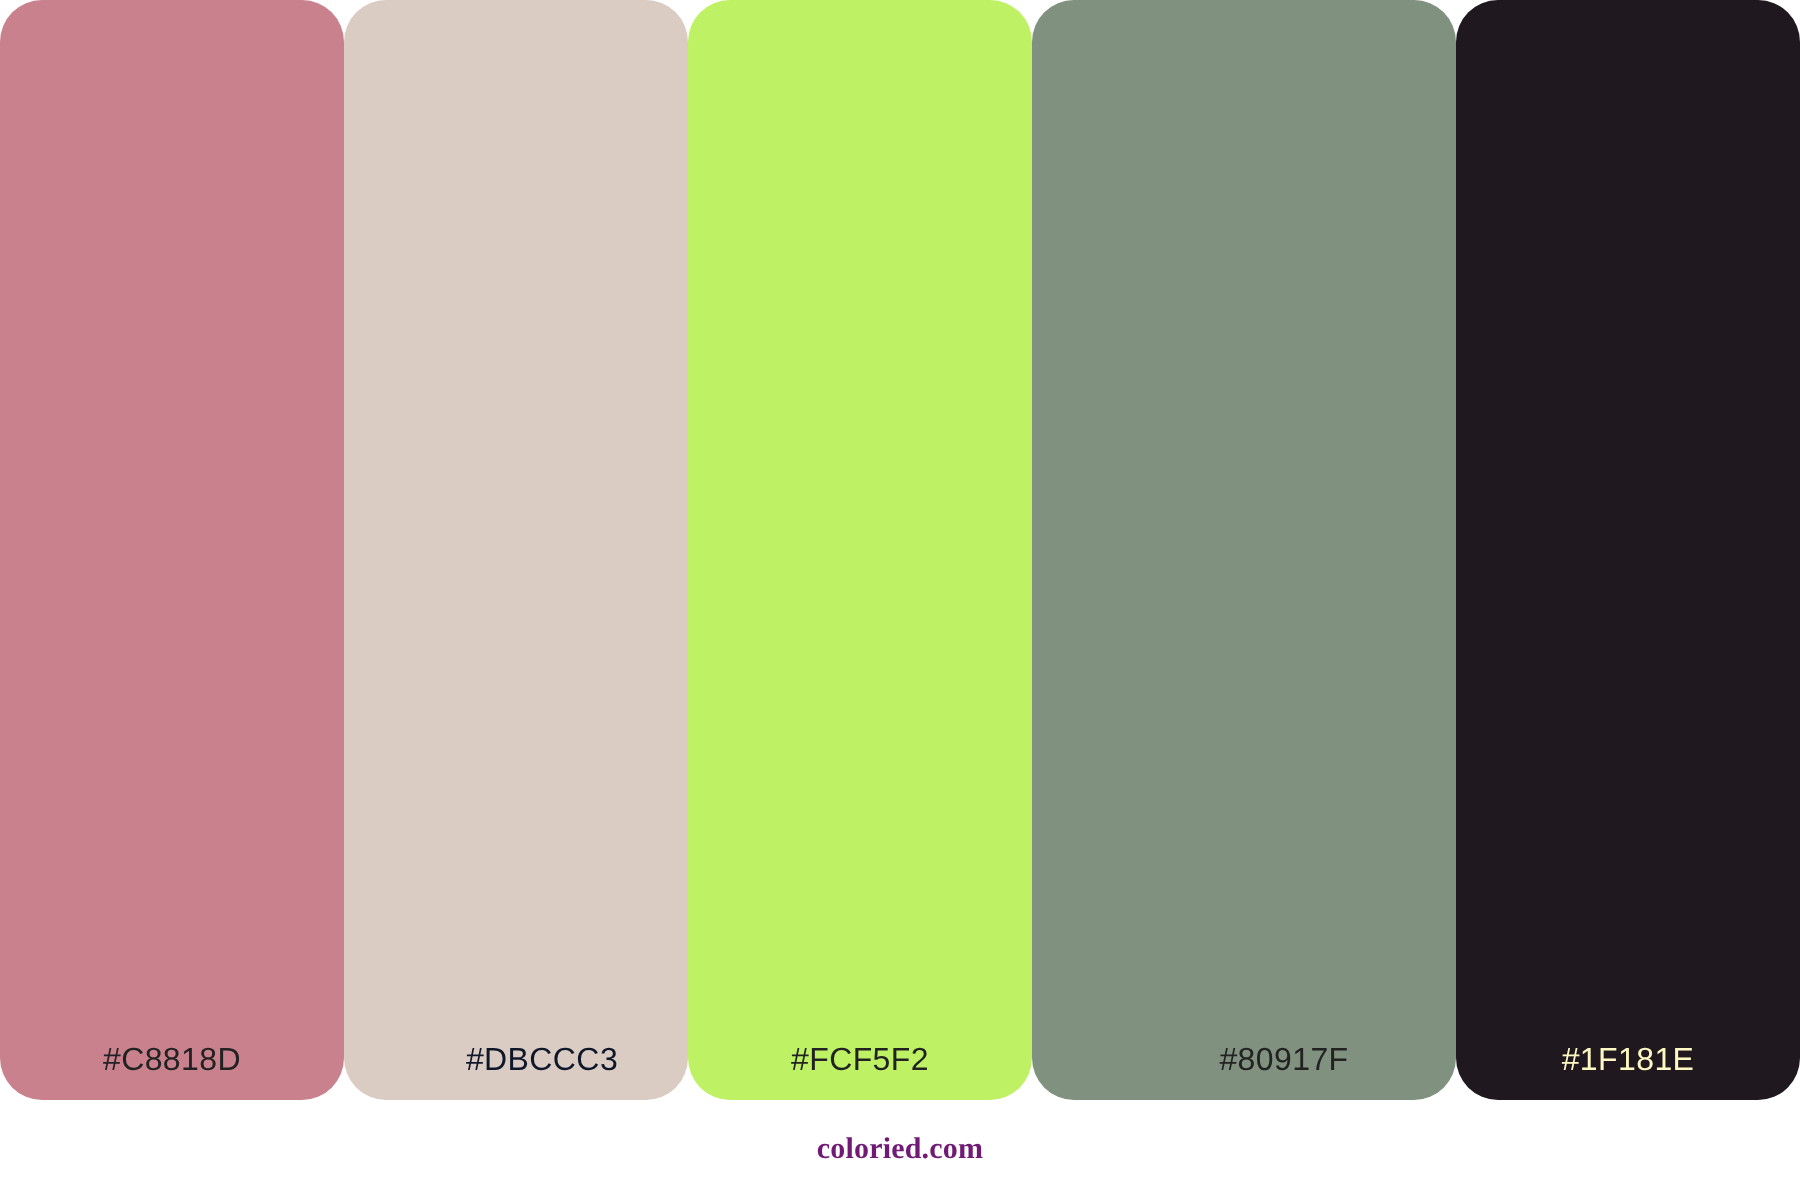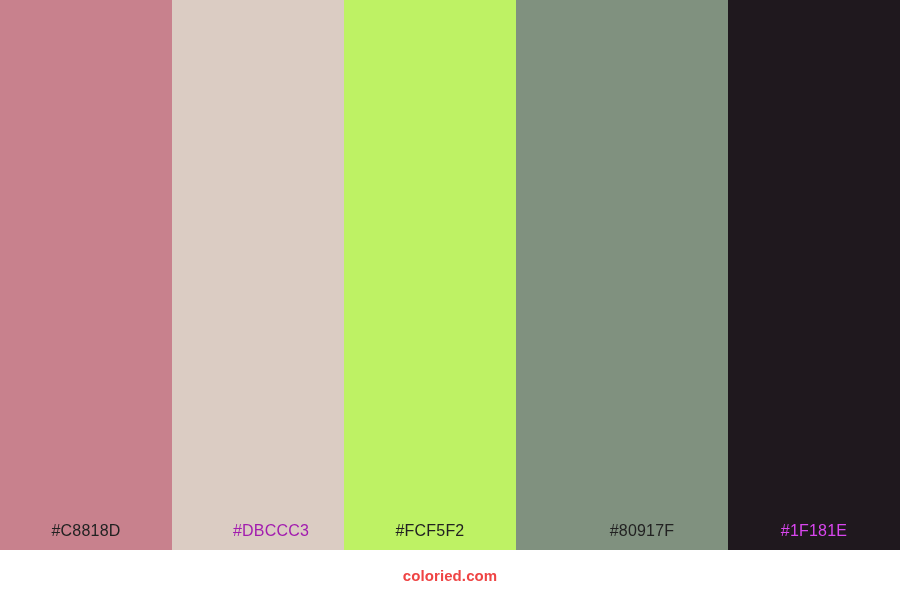--- a/index.html
+++ b/index.html
@@ -34,20 +34,21 @@
     flex-direction: row;
     align-items: stretch;
   }
 
   .swatch {
     flex: 1 1 0;
     position: relative;
     display: flex;
     align-items: flex-end;
     height: 100%;
+    border-radius: 21px;
   }
 
   .swatch-label {
     display: block;
     width: 100%;
     text-align: center;
     font-family: "Liberation Sans", sans-serif;
     font-size: 16px;
     line-height: 16px;
     letter-spacing: 0.2px;
@@ -82,34 +83,34 @@
 
 <div class="palette-page">
 
   <div class="swatch-strip">
 
     <div class="swatch" style="background-color: rgb(200, 129, 141);">
       <span class="swatch-label" style="color: rgb(34, 34, 34);">#C8818D</span>
     </div>
 
     <div class="swatch" style="background-color: rgb(219, 204, 195);">
-      <span class="swatch-label" style="color: #a21caf; margin-left: 26px;">#DBCCC3</span>
+      <span class="swatch-label" style="color: #0f172a; margin-left: 26px;">#DBCCC3</span>
     </div>
 
     <div class="swatch" style="background-color: #bef264;">
       <span class="swatch-label" style="color: rgb(34, 34, 34);">#FCF5F2</span>
     </div>
 
     <div class="swatch" style="background-color: rgb(128, 145, 127); padding-left: 40px;">
       <span class="swatch-label" style="color: rgb(34, 34, 34);">#80917F</span>
     </div>
 
     <div class="swatch" style="background-color: rgb(31, 24, 30);">
-      <span class="swatch-label" style="color: #d946ef;">#1F181E</span>
+      <span class="swatch-label" style="color: #fef9c3;">#1F181E</span>
     </div>
 
   </div>
 
   <div class="footer" style="background-color: rgb(255, 255, 255);">
-    <span class="footer-brand" style="color: #ef4444;">coloried.com</span>
+    <span class="footer-brand" style="color: #701a75; font-family: Liberation Serif, serif;">coloried.com</span>
   </div>
 
 </div>
 
 </body></html>

